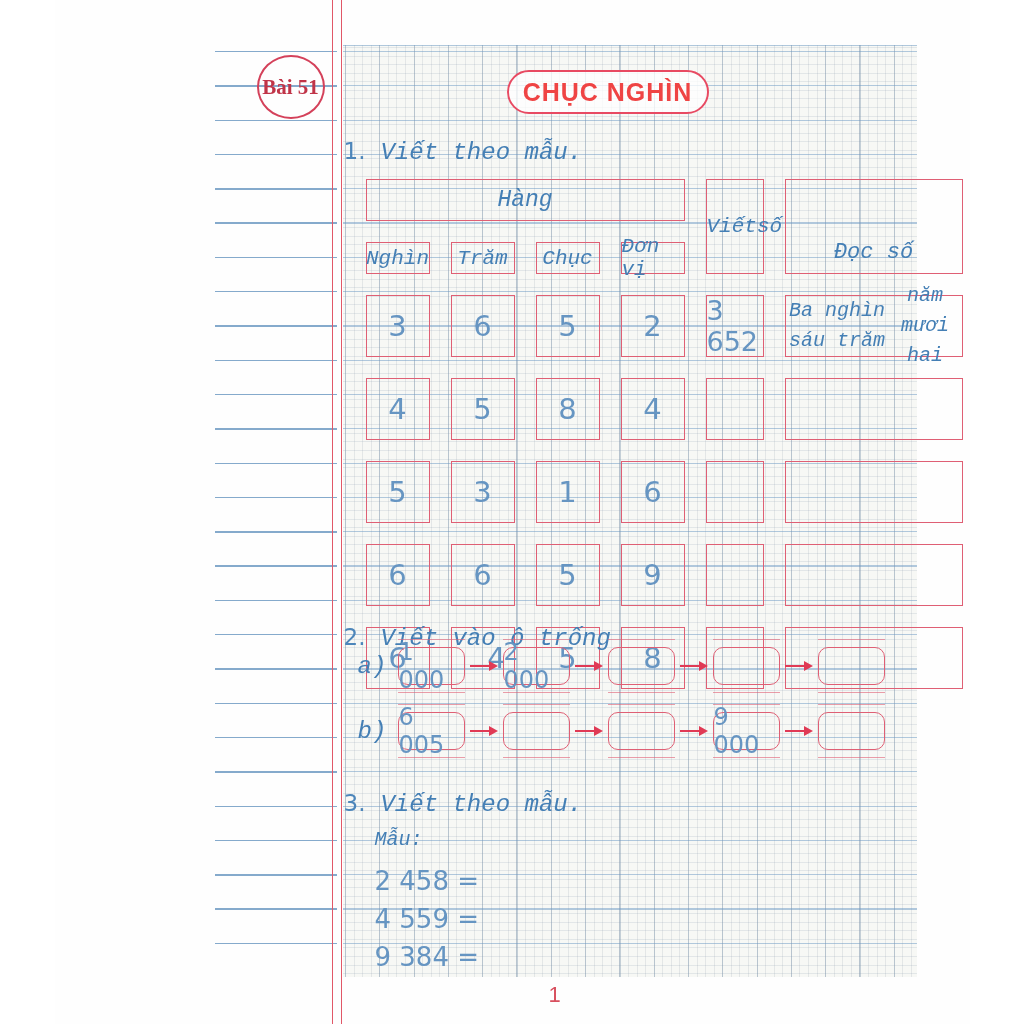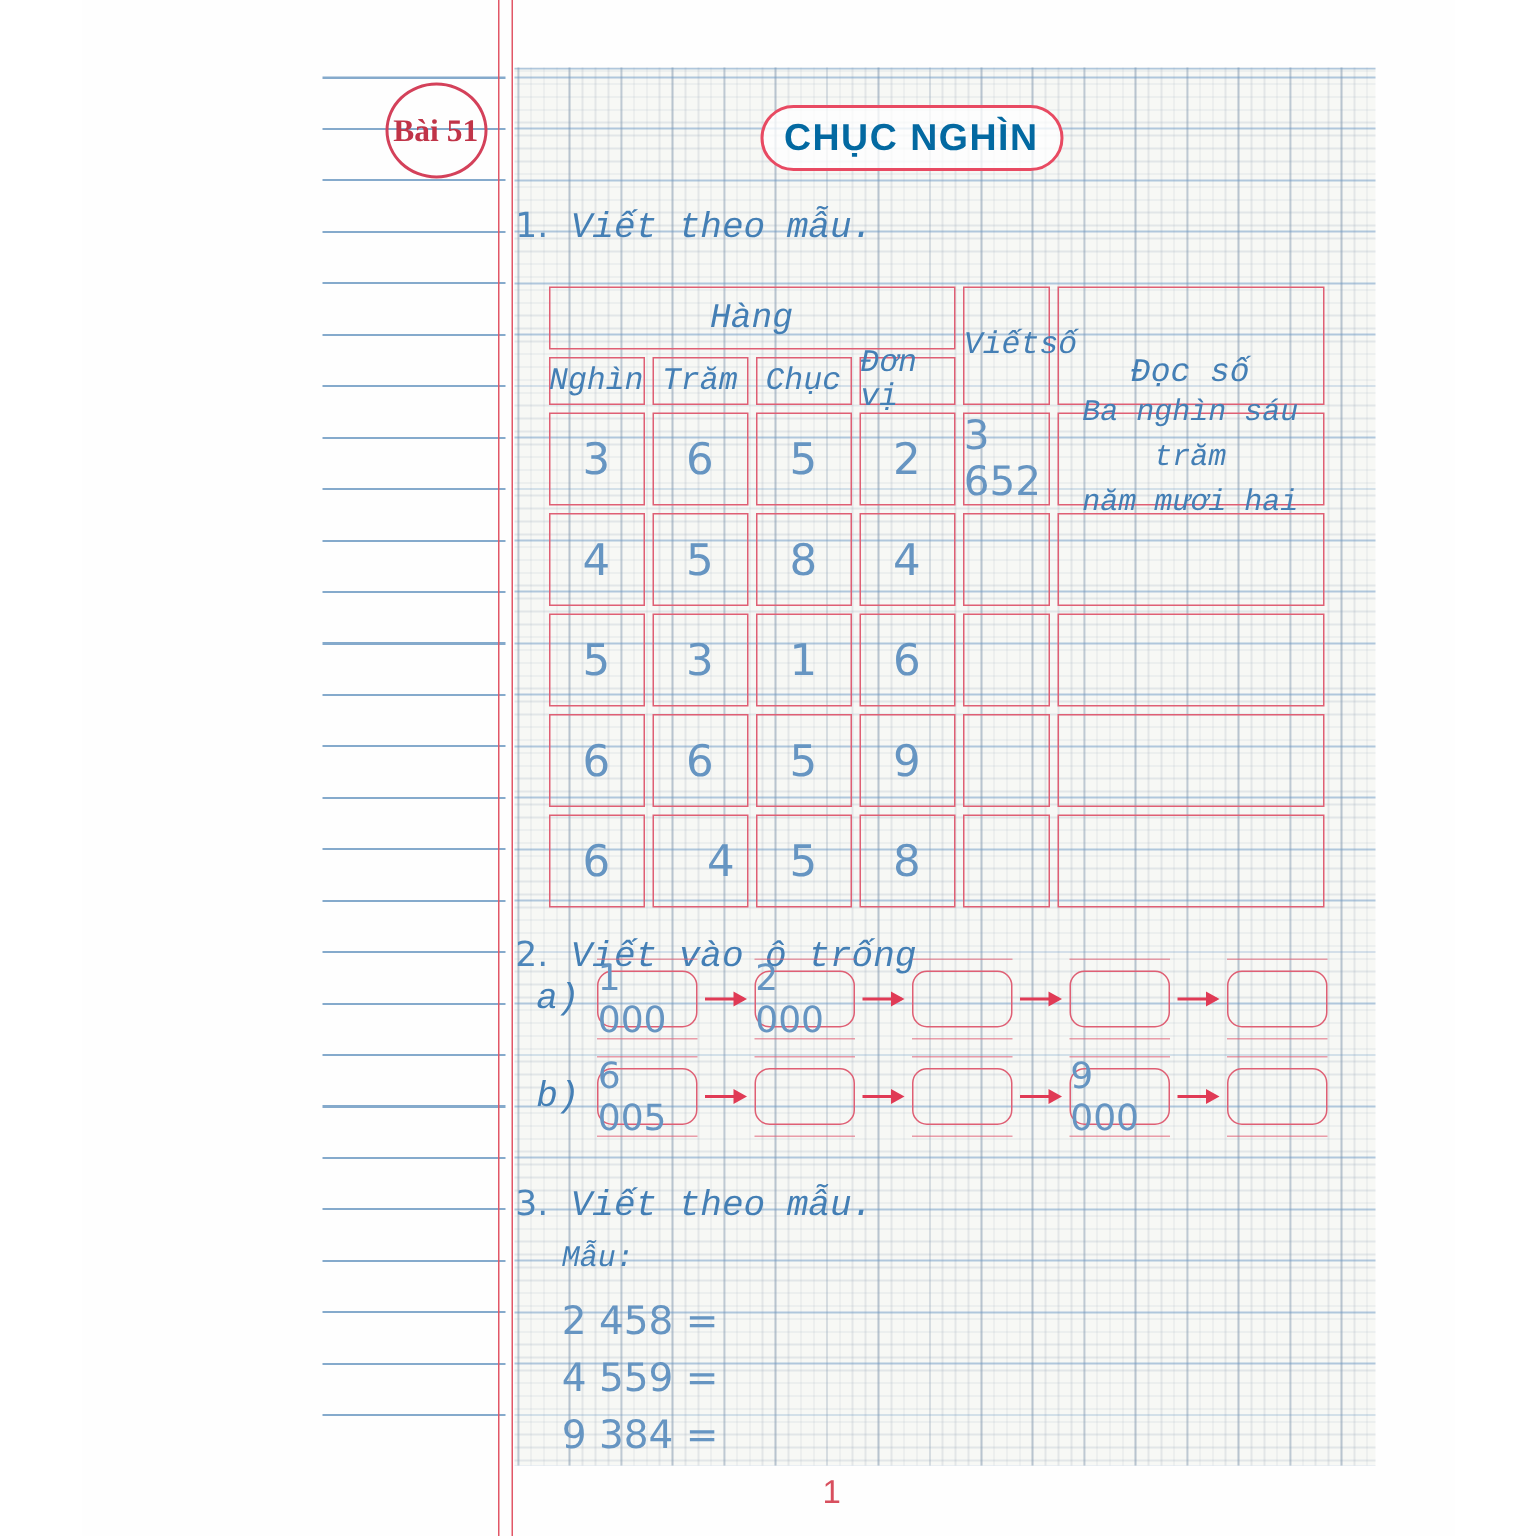--- a/index.html
+++ b/index.html
@@ -26,43 +26,43 @@
 
   .badge { position:absolute; left:202px; top:55px; width:68px; height:64px;
     border:2px solid #d4415a; border-radius:50%;
     display:flex; align-items:center; justify-content:center; }
   .badge span { font-family:"Liberation Serif", serif; font-weight:700; font-size:21px;
     color:#c03448; white-space:nowrap; }
 
   .titlebox { position:absolute; left:452px; top:70px; width:202px; height:44px;
     border:2.2px solid #e84a62; border-radius:22px; background:rgba(255,255,255,.75);
     display:flex; align-items:center; justify-content:center; }
-  .titlebox span { font-weight:700; font-size:25px; letter-spacing:1px; color:#0369a1; }
+  .titlebox span { font-weight:700; font-size:25px; letter-spacing:1px; color:#ef4444; }
 
   
   .hw { font-family:Liberation Mono, monospace; font-style:italic; color:#447fb5; }
   .hd { font-family:"DejaVu Sans", sans-serif; color:#6695c2;border-radius:10px; }
 
   .exhead { position:absolute; display:flex; align-items:baseline; gap:15px; }
   .exhead .num { font-family:"DejaVu Sans", sans-serif; color:#4d86ba; font-size:23px; }
   .exhead .prompt { font-size:24px; }
 
   
-  .tbl { position:absolute; left:311px; top:191px; display:grid;
+  .tbl { position:absolute; left:311px; top:179px; display:grid;
     grid-template-columns:64px 64px 64px 64px 58px 178px;
-    grid-template-rows:42px 32px 62px 62px 62px 62px 62px; gap:5px; }
+    grid-template-rows:42px 32px 62px 62px 62px 62px 62px; gap:21px; }
   .c { border:1.7px solid #df5f74; display:flex; align-items:center; justify-content:center; }
   .hang { grid-area:1/1/2/5; font-size:23px; }
   .viet { grid-area:1/5/3/6; flex-direction:row; justify-content:space-around;
     font-size:21px; padding:3px 0; }
   .doc  { grid-area:1/6/3/7; align-items:flex-end; padding-bottom:8px; font-size:22px; }
   .ch { font-size:21px; }
   .dg { font-family:"DejaVu Sans", sans-serif; color:#6695c2; font-size:29px; }
   .vs { font-size:27px; }
-  .dc { flex-direction:column; justify-content:center; line-height:1.5; font-size:20px; text-align:center; }
+  .dc { flex-direction:row; justify-content:center; line-height:1.5; font-size:20px; text-align:center; }
   .shift { padding-left:28px; }
 
   
   .boxrow { position:absolute; display:flex; align-items:center; height:42px; }
   .blabel { width:30px; font-size:24px; flex:none; }
   .nbox { position:relative; width:67px; height:38px; border:1.7px solid #df5f74;
     display:flex; align-items:center; justify-content:center; font-size:24px; flex:none;
     margin-left:2px; }
   .nbox.first { margin-left:10px; }
   .nbox::before { content:""; position:absolute; left:-1px; right:-1px; top:-9px;

